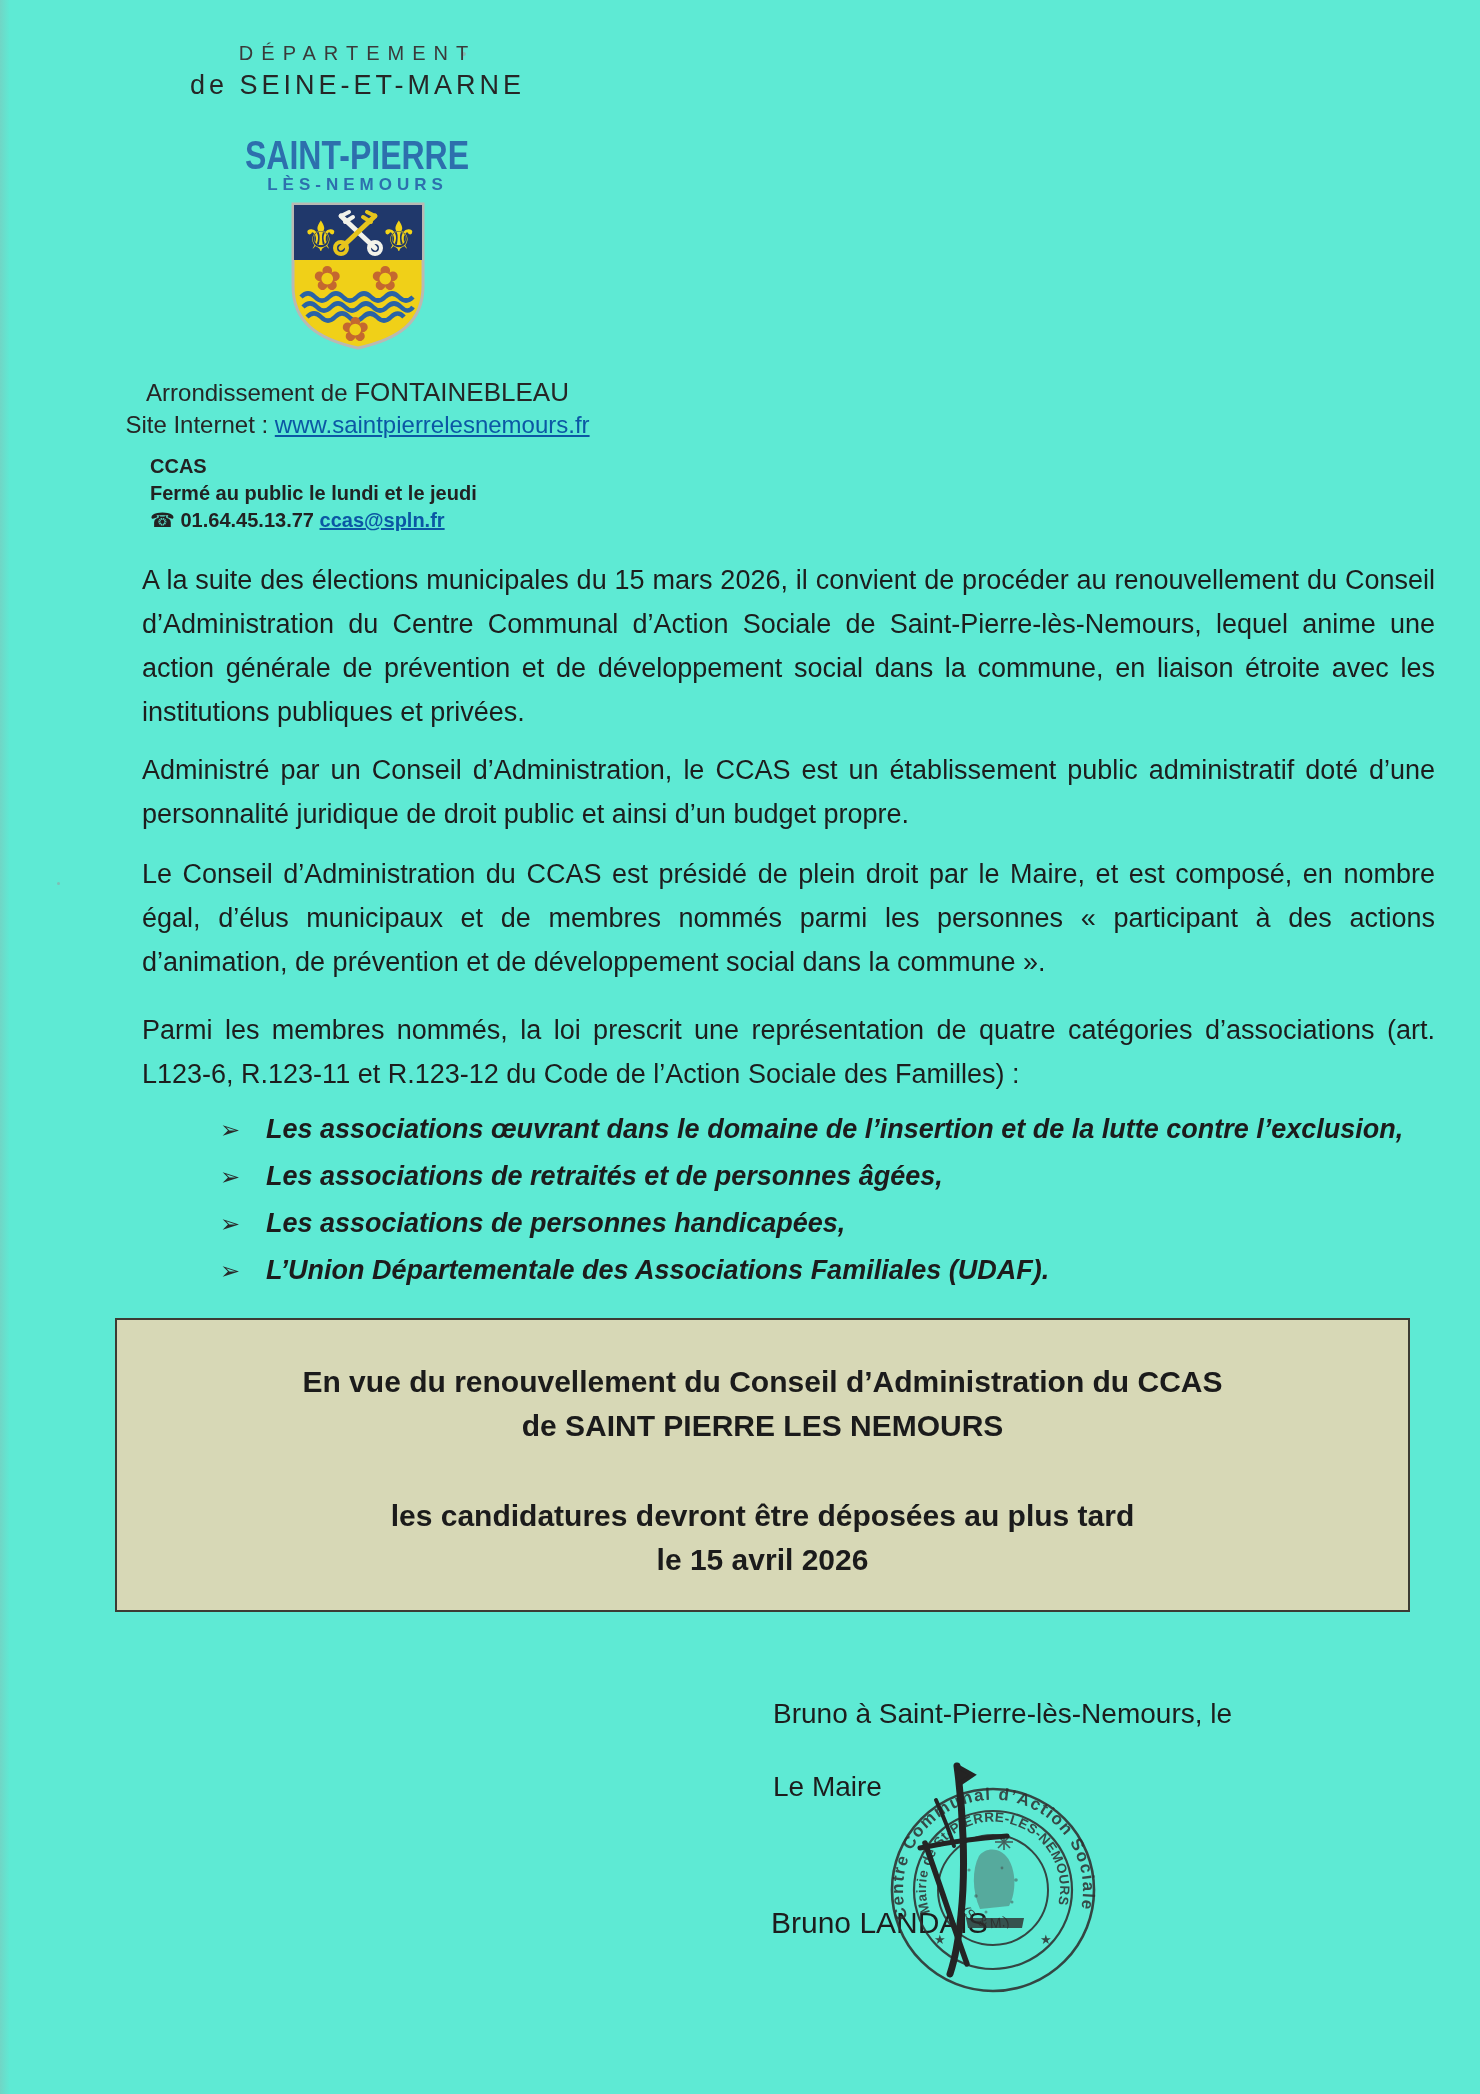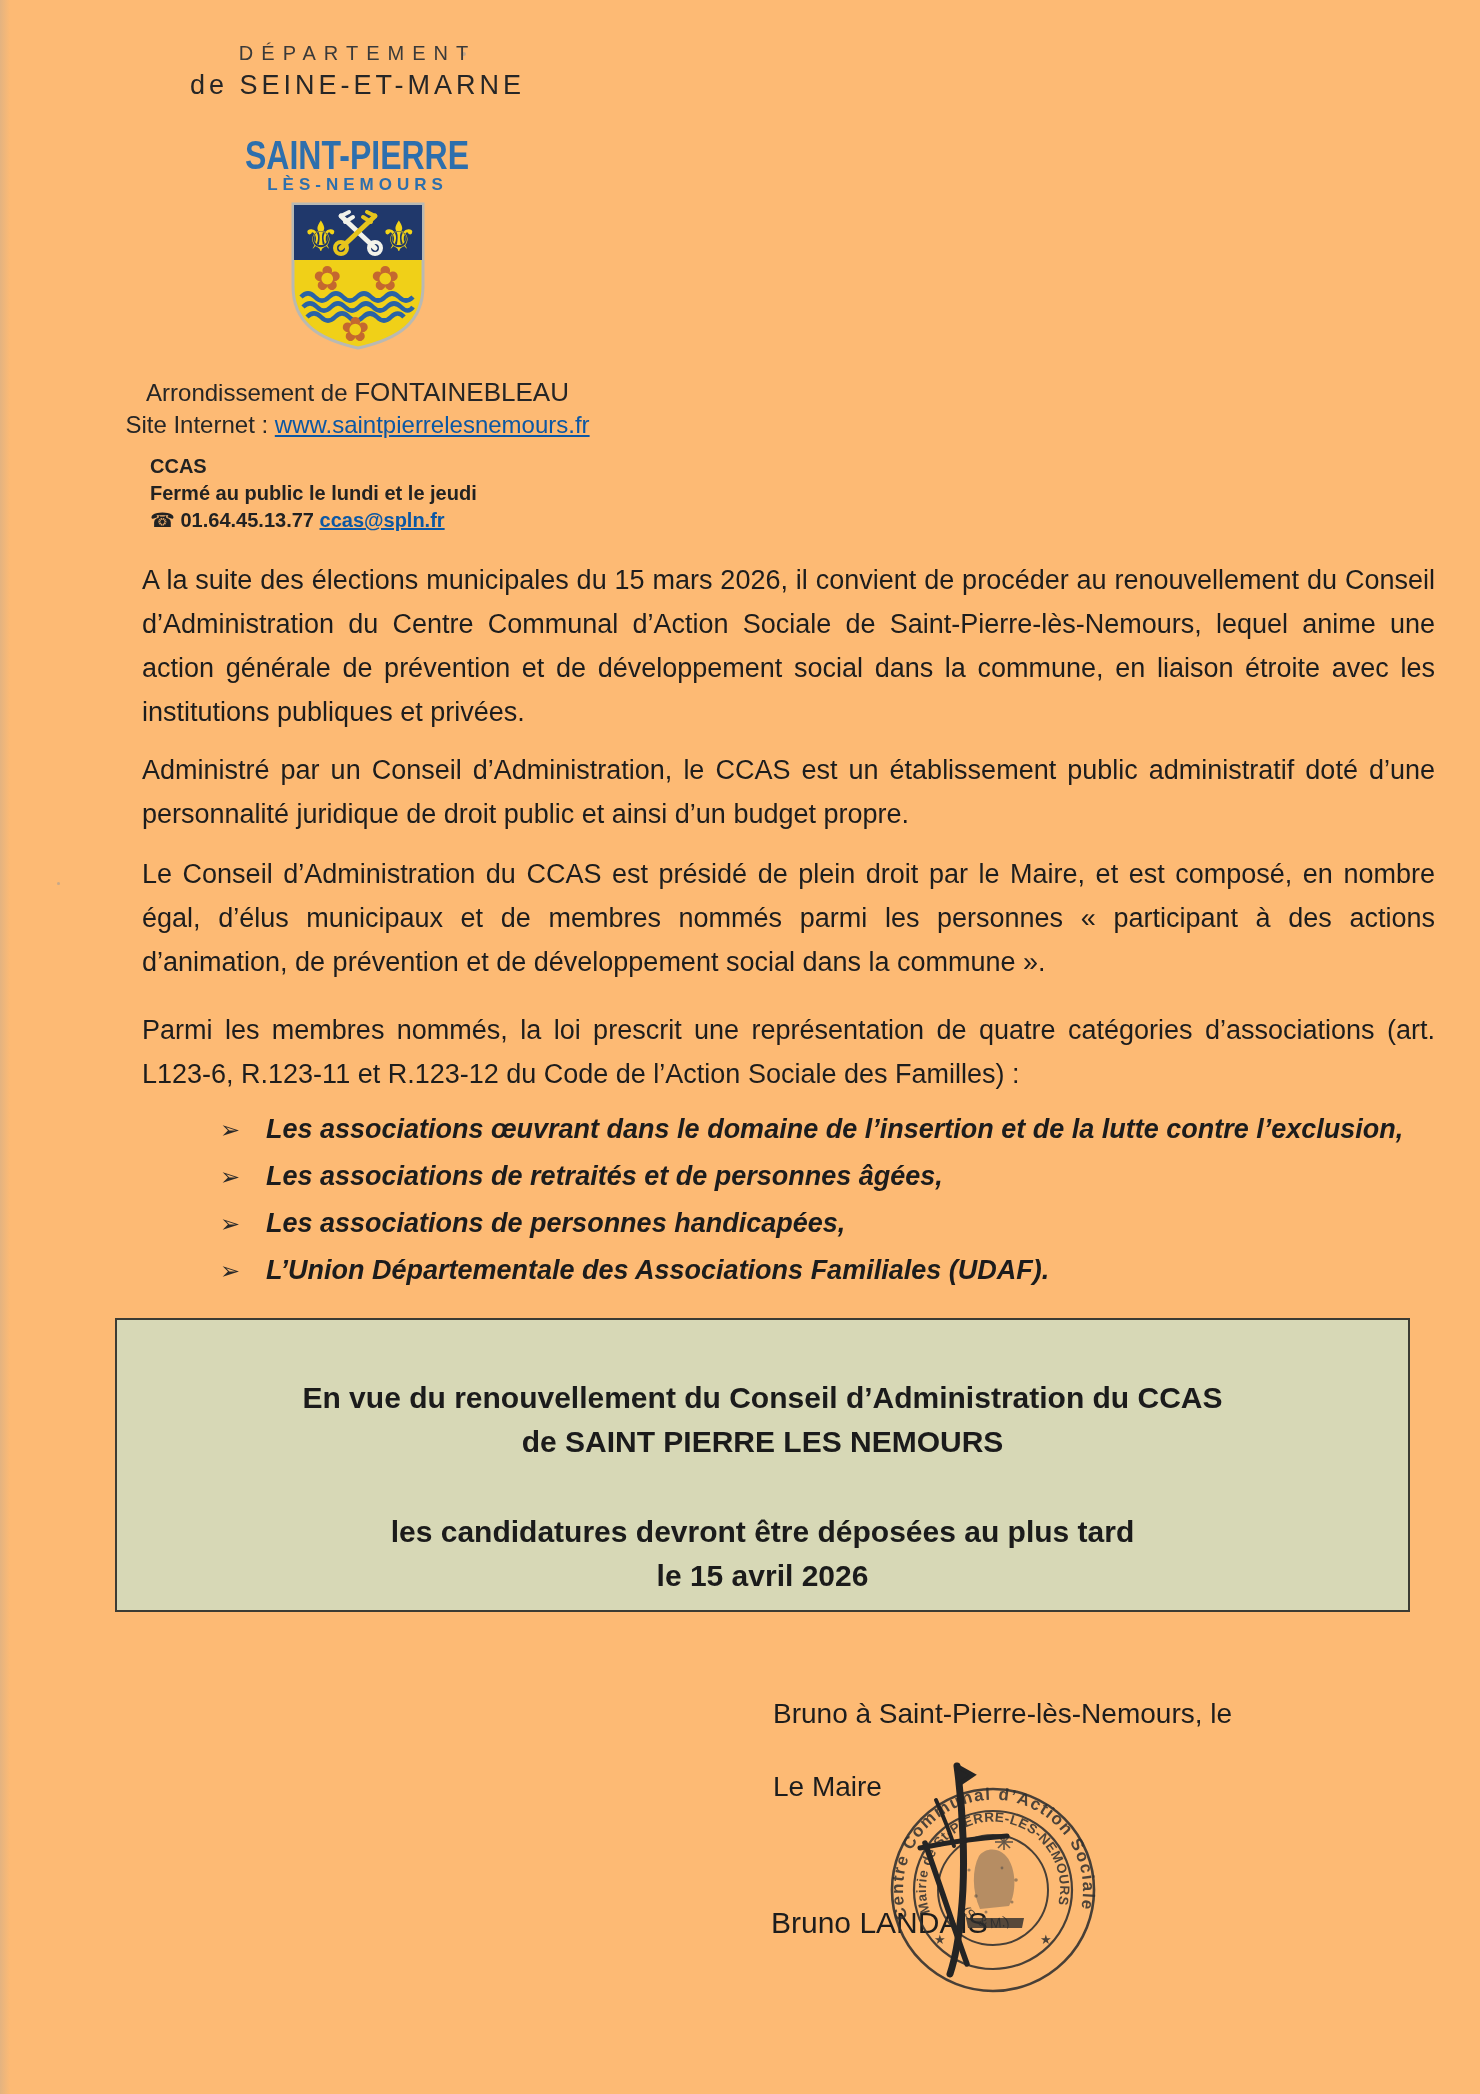--- a/index.html
+++ b/index.html
@@ -1,19 +1,19 @@
 <!DOCTYPE html>
 <html><head>
 <meta charset="utf-8">
 <style>
   * { box-sizing: border-box; }
   html,body { margin:0; padding:0; background:#e8e8e8; }
   .page {
     position:relative; width:1480px; height:2094px; margin:0 auto;
-    background:#fdba74; overflow:hidden;
+    background:#5eead4; overflow:hidden;
     font-family:"Liberation Sans", sans-serif; color:#1d1d1d;
   }
   
   .scan-edge { position:absolute; left:0; top:0; width:10px; height:100%;
     background:linear-gradient(to right, rgba(160,160,160,.28), rgba(255,255,255,0)); }
   .speck { position:absolute; background:#9a9a9a; border-radius:50%; opacity:.55; }
 
   
   .hdr { position:absolute; left:95px; top:38px; width:525px; text-align:center; }
   .dept1 { font-size:20px; line-height:30px; letter-spacing:8px; color:#3a3a3a; }
@@ -41,21 +41,21 @@
   }
   .title-box .tline { font-size:46px; line-height:76px; font-weight:bold; color:#1a1a1a;
     text-align:center; }
 
   .notice-box {
     position:absolute; left:115px; top:1318px; width:1295px; height:294px;
     background:#d7d8b6; border:2px solid #3c3c34; text-align:center;
     font-weight:bold; color:#1b1b1b;
   }
   .notice-box .nline { font-size:30px; line-height:44px; }
-  .nl1 { margin-top:56px; }
+  .nl1 { margin-top:40px; }
   .nl3 { margin-top:46px; }
 
   
   .bodycol { position:absolute; left:97px; top:558px; width:1293px;margin-left:45px; }
   .bodycol p { margin:0; font-size:27px; line-height:44px; text-align:justify;
     color:#1d1d1d; }
   .p1 { margin-bottom:14px !important; }
   .p2 { margin-bottom:16px !important; }
   .p3 { margin-bottom:24px !important; }
   .p4 { margin-bottom:10px !important; }

